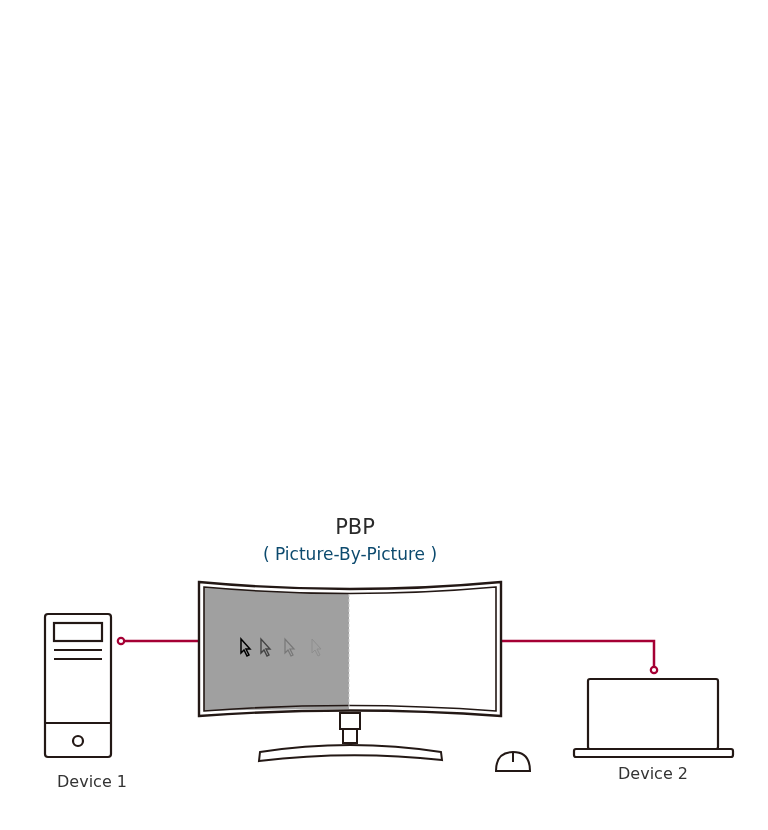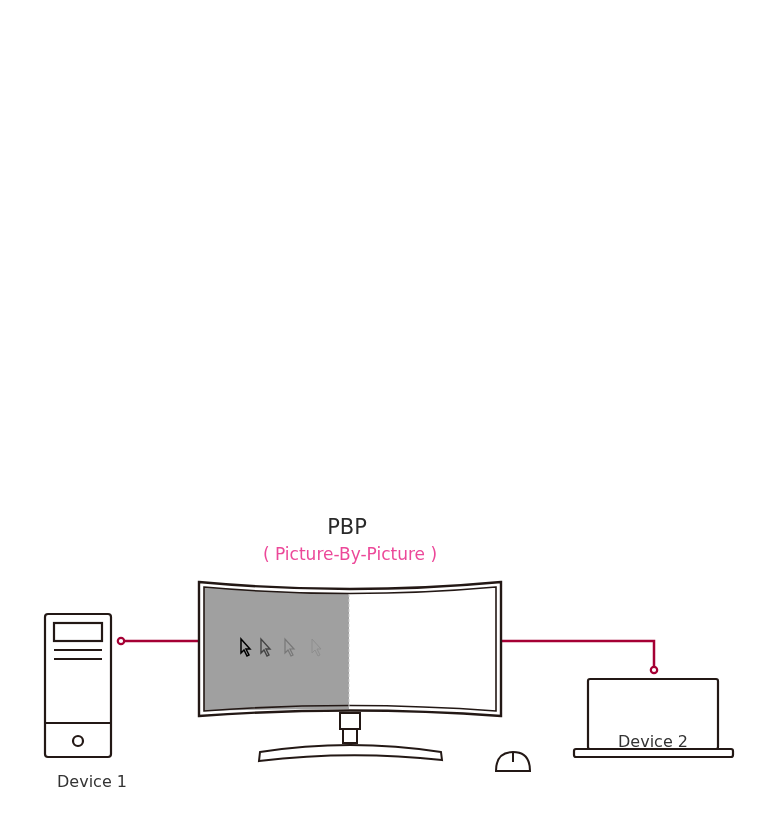--- a/index.html
+++ b/index.html
@@ -1,18 +1,18 @@
 <!DOCTYPE html>
 <html><head>
   <meta charset="utf-8">
   <style>
     html, body { margin: 0; padding: 0; background: #ffffff; }
     body { width: 768px; height: 830px; position: relative; overflow: hidden; font-family: "DejaVu Sans", sans-serif; }
-    .title { position: absolute; left: 0; width: 694px; top: 515px; text-align: center; font-size: 21px; color: #2a2a2a; }
-    .subtitle { position: absolute; left: 0; width: 700px; top: 544px; text-align: center; font-size: 17px; color: #ec4899; }
+    .title { position: absolute; left: 8px; width: 694px; top: 515px; text-align: center; font-size: 21px; color: #2a2a2a; }
+    .subtitle { position: absolute; left: 0; width: 700px; top: 544px; text-align: center; font-size: 17px; color: #0c4a6e; }
     .label { position: absolute; font-size: 16px; color: #333; }
     svg.diagram { position: absolute; left: 0; top: 0; }
   </style>
 </head>
 <body>
 
 <div class="title">PBP</div>
 <div class="subtitle">( Picture-By-Picture )</div>
 
 <svg class="diagram" width="768" height="830" viewBox="0 0 768 830">
@@ -58,13 +58,13 @@
     <line x1="513" y1="752" x2="513" y2="762"></line>
   </g>
 
   <g fill="none" stroke="#231815" stroke-width="2.2">
     <rect x="588" y="679" width="130" height="70" rx="2"></rect>
     <rect x="574" y="749" width="159" height="8" rx="2"></rect>
   </g>
 </svg>
 
 <div class="label" style="left:57px; top:772px;">Device 1</div>
-<div class="label" style="left:618px; top:732px;">Device 2</div>
+<div class="label" style="left:618px; top:764px;">Device 2</div>
 
 </body></html>

